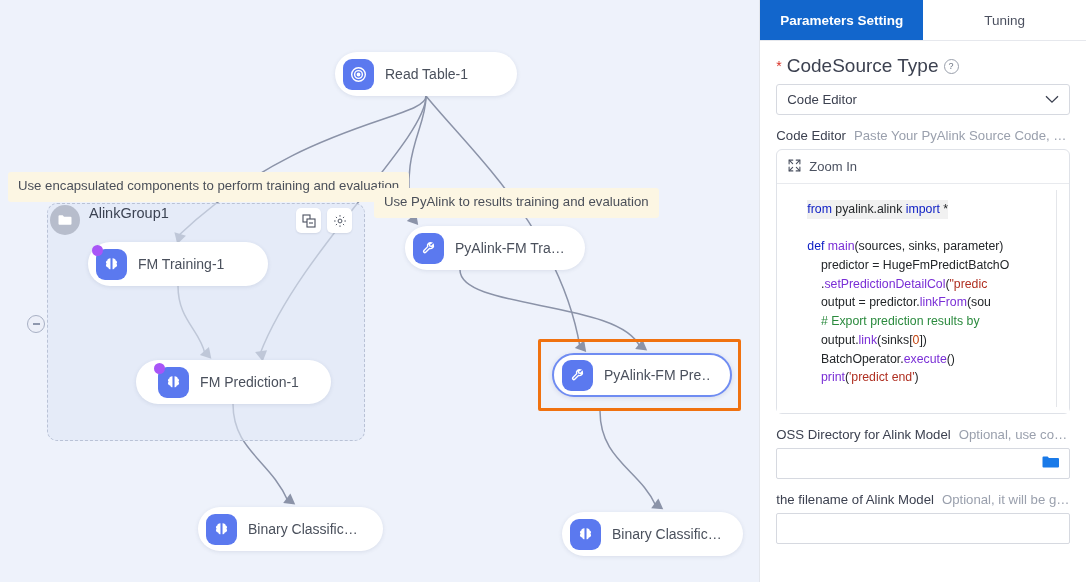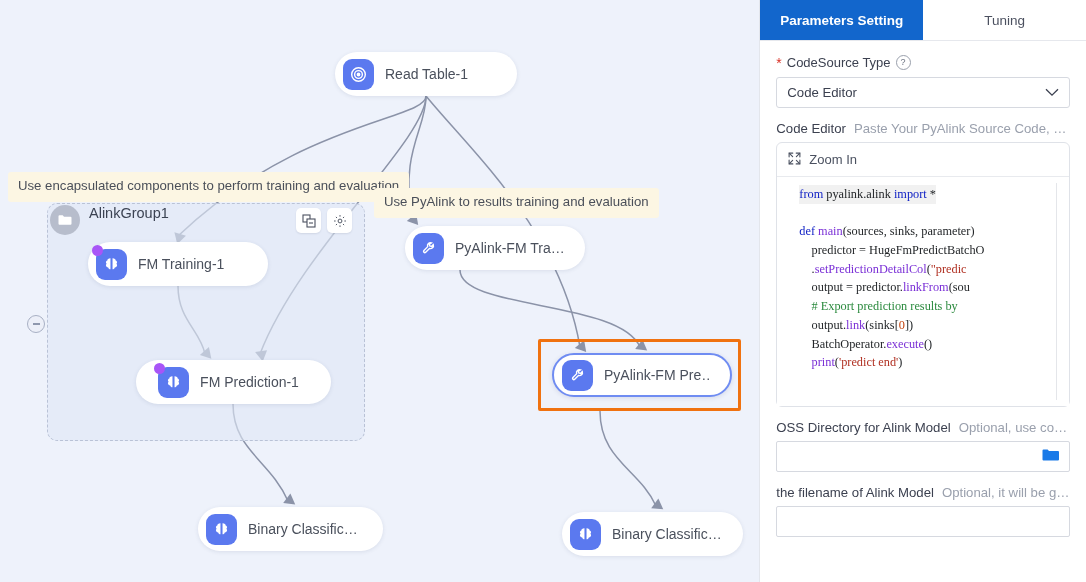--- a/index.html
+++ b/index.html
@@ -200,21 +200,21 @@
     gap: 5px;
     margin-top: 14px;
     margin-bottom: 7px;
   }
   .req-star {
     color: #d93025;
     font-size: 14px;
     line-height: 1;
   }
   .field-label {
-    font-size: 13px;
+    font-size: 19px;
     color: #3c4150;
   }
   .help-icon {
     width: 13px; height: 13px;
     border-radius: 50%;
     border: 1px solid #9aa0ac;
     color: #6b7280;
     font-size: 9px;
     display: flex; align-items: center; justify-content: center;
     line-height: 1;
@@ -276,23 +276,23 @@
     padding: 8px 0 8px 0;
     background: #ffffff;
   }
   .code-scroll-line {
     position: absolute;
     right: 12px; top: 6px; bottom: 6px;
     width: 1px;
     background: #e4e6ea;
   }
   pre.code {
-    margin: 0;
+    margin: 8px;
     padding: 0 0 0 22px;
-    font-family: Liberation Serif, serif;
+    font-family: Liberation Sans, sans-serif;
     font-size: 12.3px;
     line-height: 1.52;
     color: #232629;
     white-space: pre;
     overflow: hidden;
   }
   .k  { color: #0b1cc4; }   
   .kp { color: #7a2fd6; }   
   .s  { color: #b03022; }   
   .c  { color: #2b8a3e; }   

